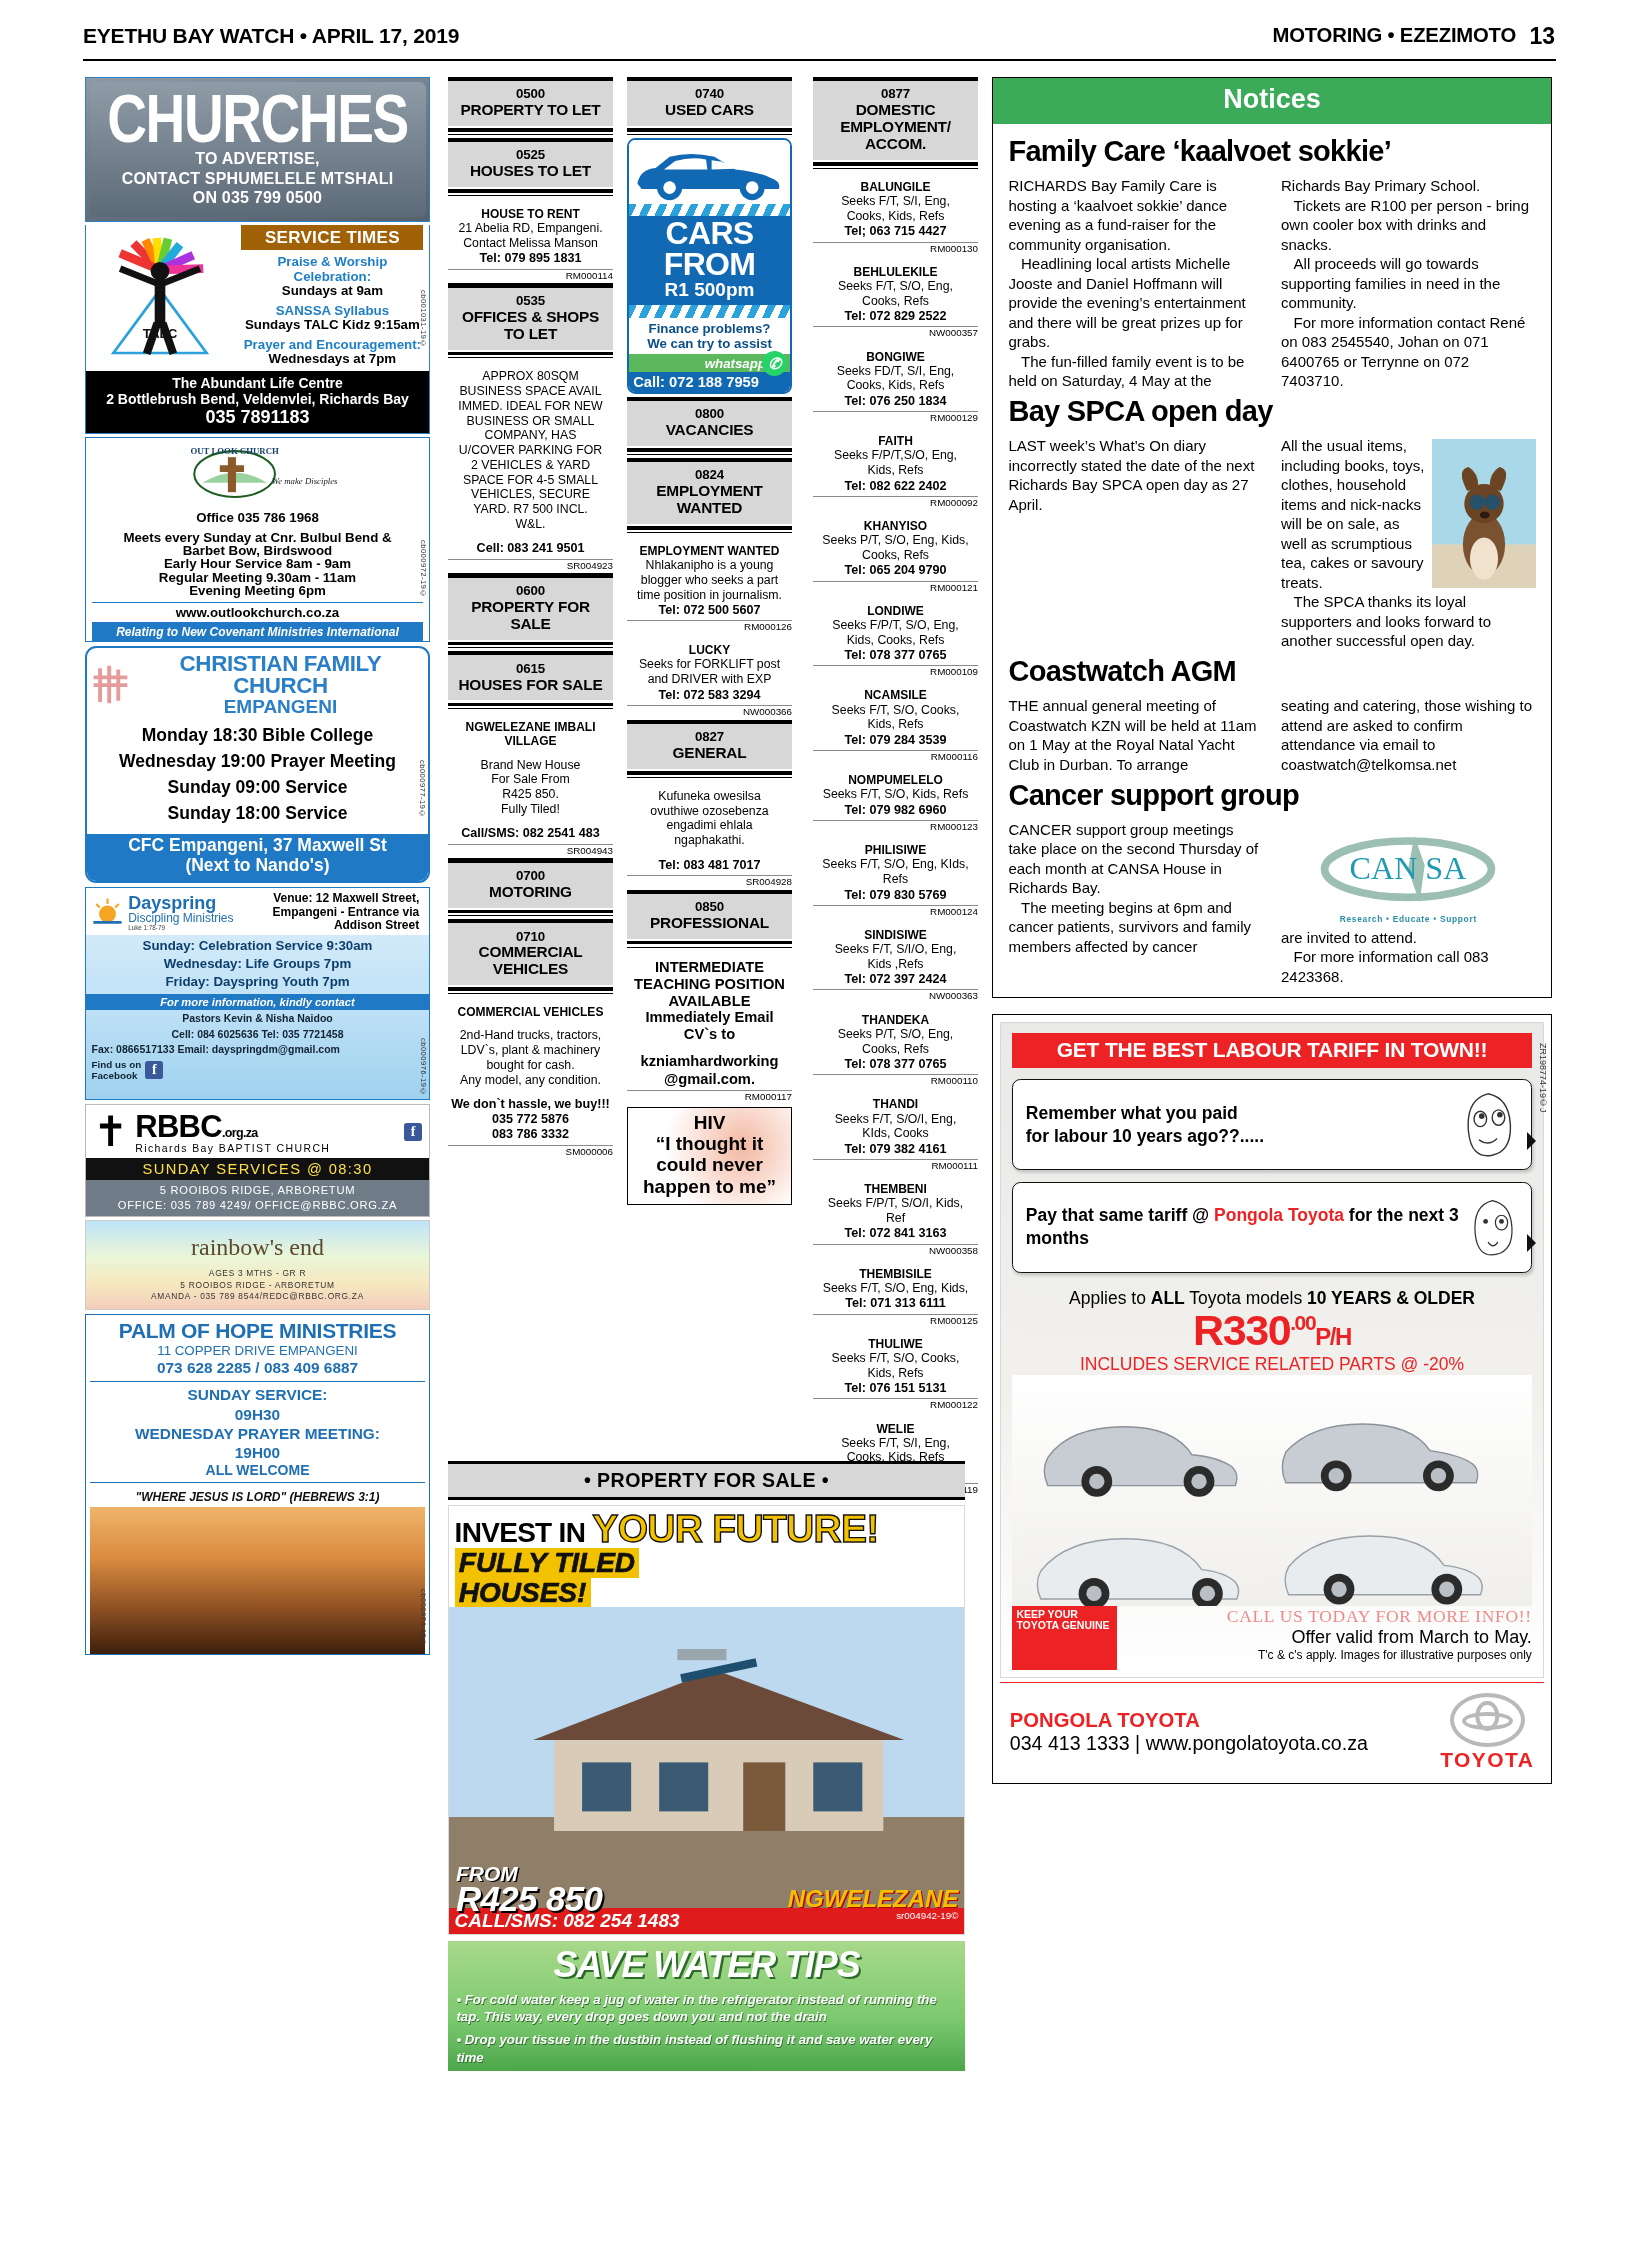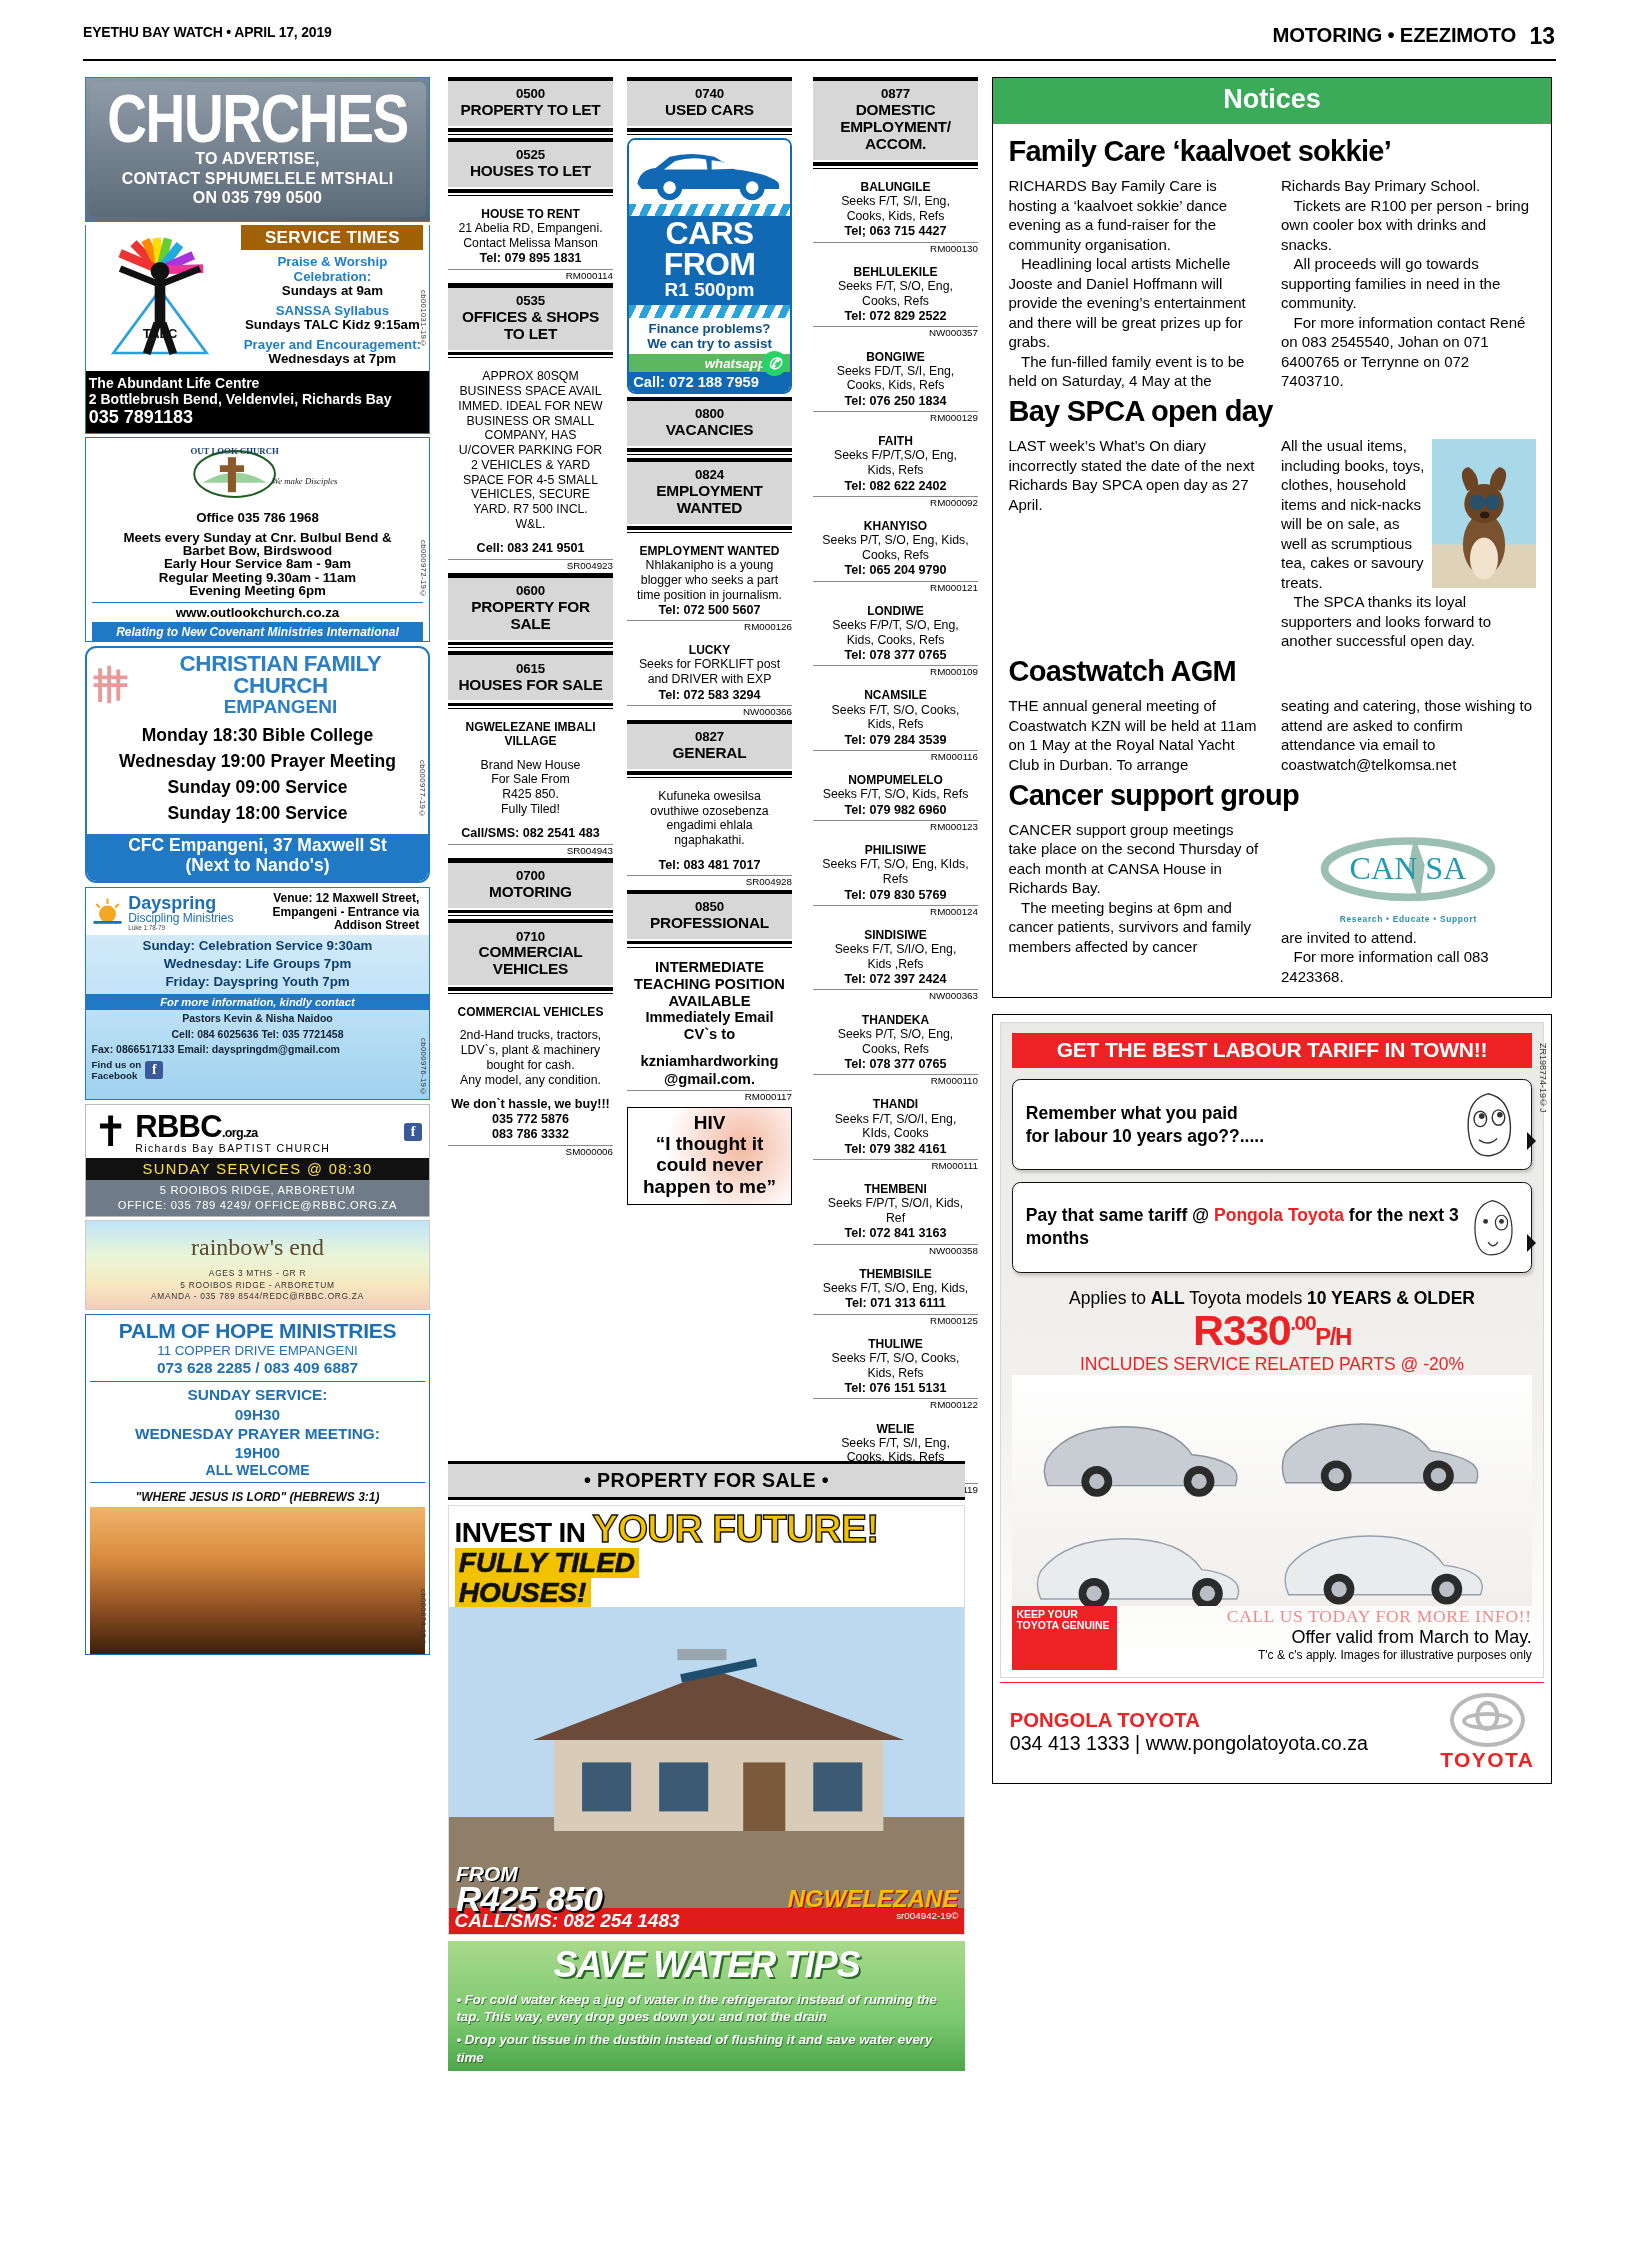--- a/index.html
+++ b/index.html
@@ -1,21 +1,21 @@
 <!DOCTYPE html>
 <html style="font-size:11.2px"><head>
 <meta charset="utf-8">
 <style>
   html,body{margin:0;padding:0;background:#fff;}
   body{width:1638px;height:2261px;font-family:"Liberation Sans",sans-serif;color:#000;position:relative;}
   .page{position:relative;width:1638px;height:2261px;box-sizing:border-box;padding:0;}
 
   
   .masthead{position:absolute;left:83px;top:24px;right:83px;height:32px;}
-  .mh-left{position:absolute;left:0;top:0;font-size:14px;font-weight:bold;letter-spacing:-0.2px;}
+  .mh-left{position:absolute;left:0;top:0;font-size:21px;font-weight:bold;letter-spacing:-0.2px;}
   .mh-right{position:absolute;right:39px;top:0;font-size:20.3px;font-weight:bold;letter-spacing:-0.2px;}
   .mh-page{position:absolute;right:0;top:-1.4px;font-size:23px;font-weight:bold;}
   .rule{position:absolute;left:83px;top:59px;width:1473px;height:2.1px;background:#000;}
 
   
   .col{position:absolute;top:77px;}
   .c1{left:85px;width:345px;}
   .c2{left:448px;width:165px;}
   .c3{left:627px;width:165px;}
   .c4{left:813px;width:165px;}
@@ -50,21 +50,21 @@
 
   
   .talcBox{background:#fff;border:1.4px solid #2f7fc4;border-top:none;position:relative;}
   .talcGrid{display:flex;}
   .talcLogo{width:147px;flex:none;padding:4.2px;}
   .talcRight{flex:1;padding:0 5.6px 4.2px 0;}
   .svcTimes{background:#a16207;color:#fff;font-size:17px;font-weight:bold;text-align:center;padding:2.1px 0 2.8px;letter-spacing:0.3px;}
   .svcItem{text-align:center;margin-top:4.9px;}
   .svcItem .lab{color:#1f7fc6;font-size:13.3px;font-weight:bold;line-height:1.08;}
   .svcItem .val{color:#000;font-size:13.3px;font-weight:bold;line-height:1.12;}
-  .talcFoot{background:#000;color:#fff;padding:3.5px 2.8px 4.9px;}
+  .talcFoot{background:#000;color:#fff;text-align:center;padding:3.5px 2.8px 4.9px;}
   .talcFoot .l1{font-size:14px;font-weight:bold;}
   .talcFoot .l2{font-size:14px;font-weight:bold;}
   .talcFoot .l3{font-size:18px;font-weight:bold;}
 
   
   .outlookBox{background:#fff;border:1.4px solid #2079c4;position:relative;text-align:center;padding:4.2px 5.6px 0;}
   .outlookLogoWrap{display:flex;justify-content:center;align-items:center;height:64px;}
   .outlookTxt{font-size:13.3px;font-weight:bold;line-height:1.3;margin:2.8px 0;}
   .outlookUrl{border-top:0.7px solid #2079c4;border-bottom:0.7px solid #2079c4;font-size:13.3px;font-weight:bold;padding:2.1px 0;margin-top:2.8px;}
   .outlookFoot{background:#2079c4;color:#fff;font-style:italic;font-weight:bold;font-size:12px;padding:2.1px 0;}

